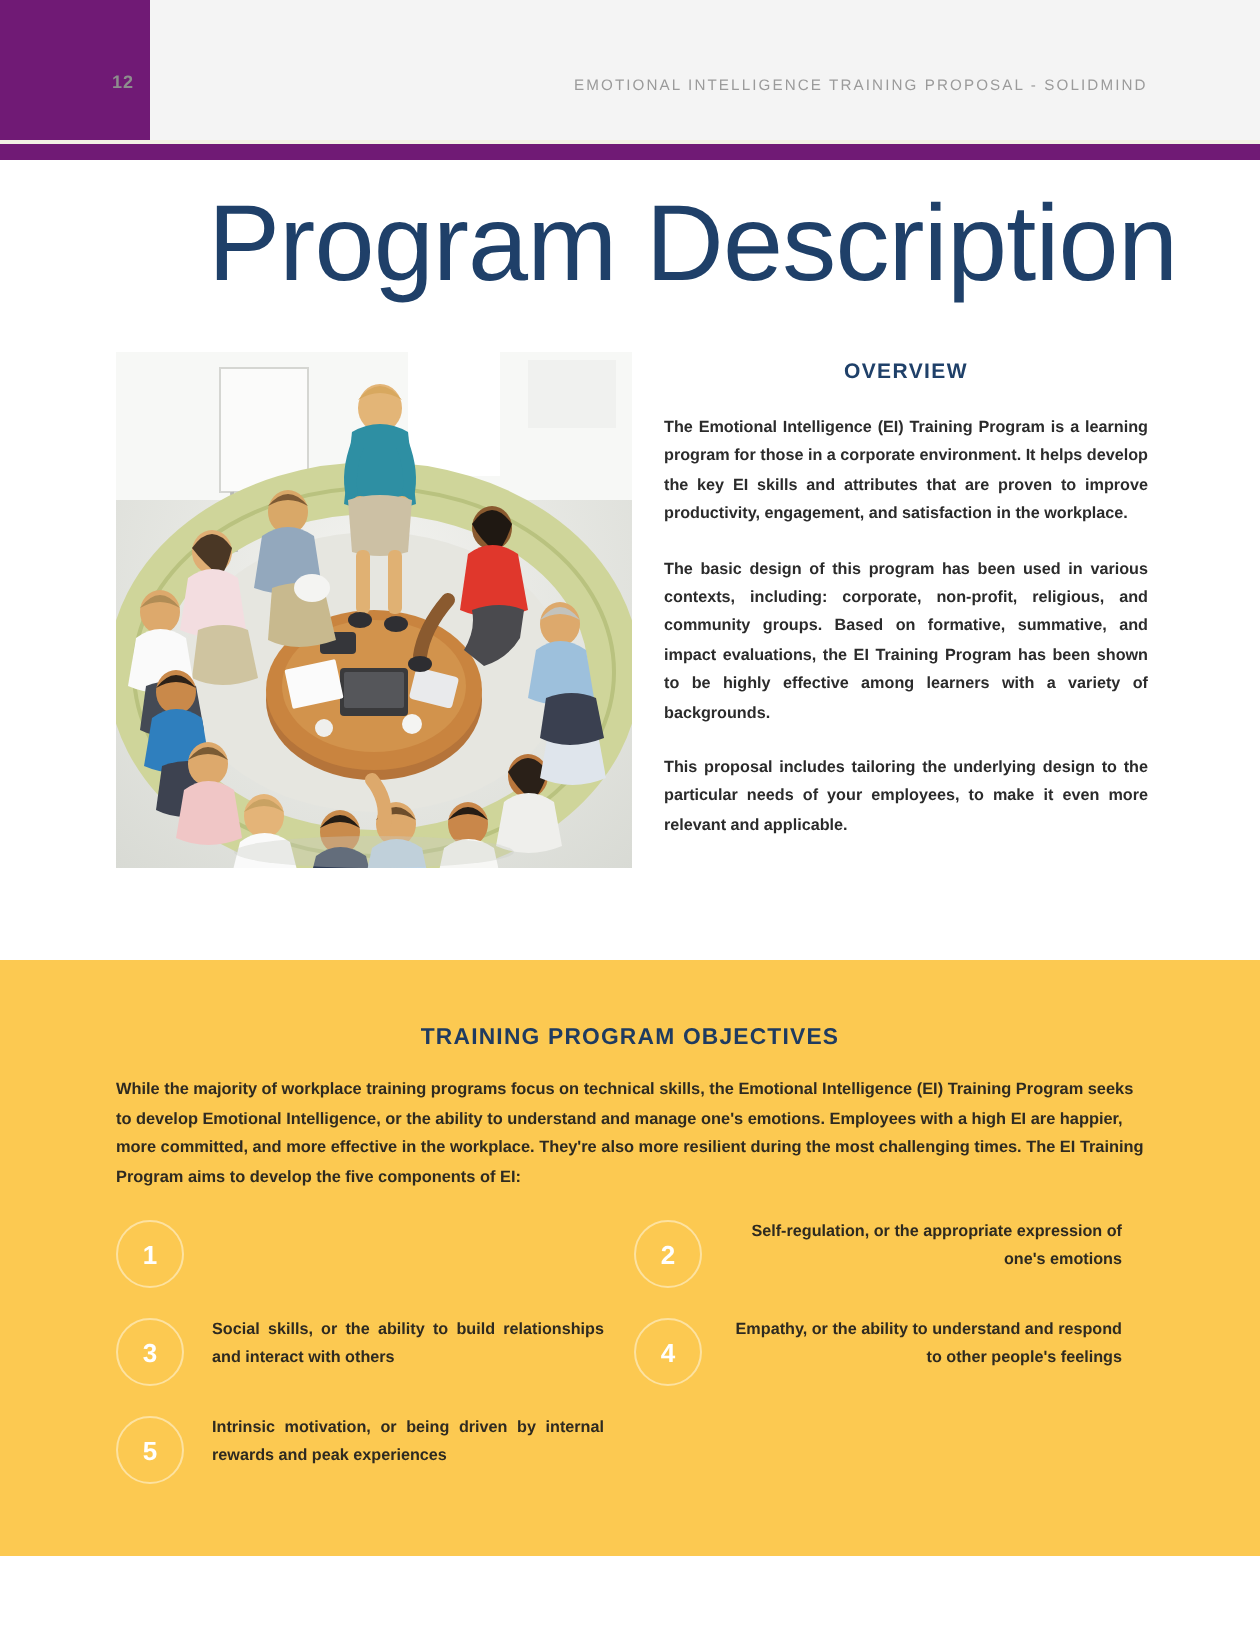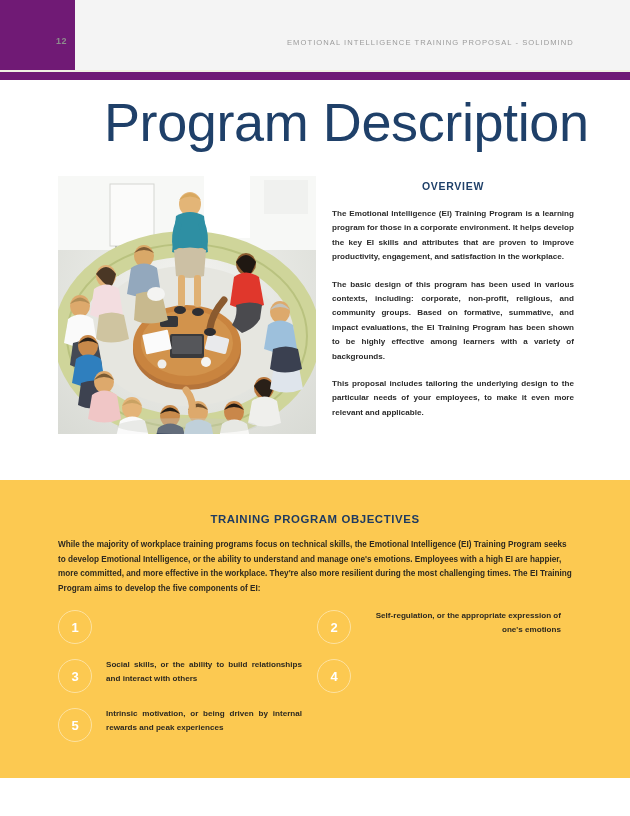--- a/index.html
+++ b/index.html
@@ -365,20 +365,21 @@
         </div>
       </div>
 
       <div class="item-row">
         <div class="item">
           <div class="circle">3</div>
           <div class="item-text">Social skills, or the ability to build relationships and interact with others</div>
         </div>
         <div class="item item-right">
           <div class="circle">4</div>
+          <div class="item-text">Empathy, or the ability to understand and respond to other people's feelings</div>
         </div>
       </div>
 
       <div class="item-row">
         <div class="item">
           <div class="circle">5</div>
           <div class="item-text">Intrinsic motivation, or being driven by internal rewards and peak experiences</div>
         </div>
         <div class="item-empty"></div>
       </div>

